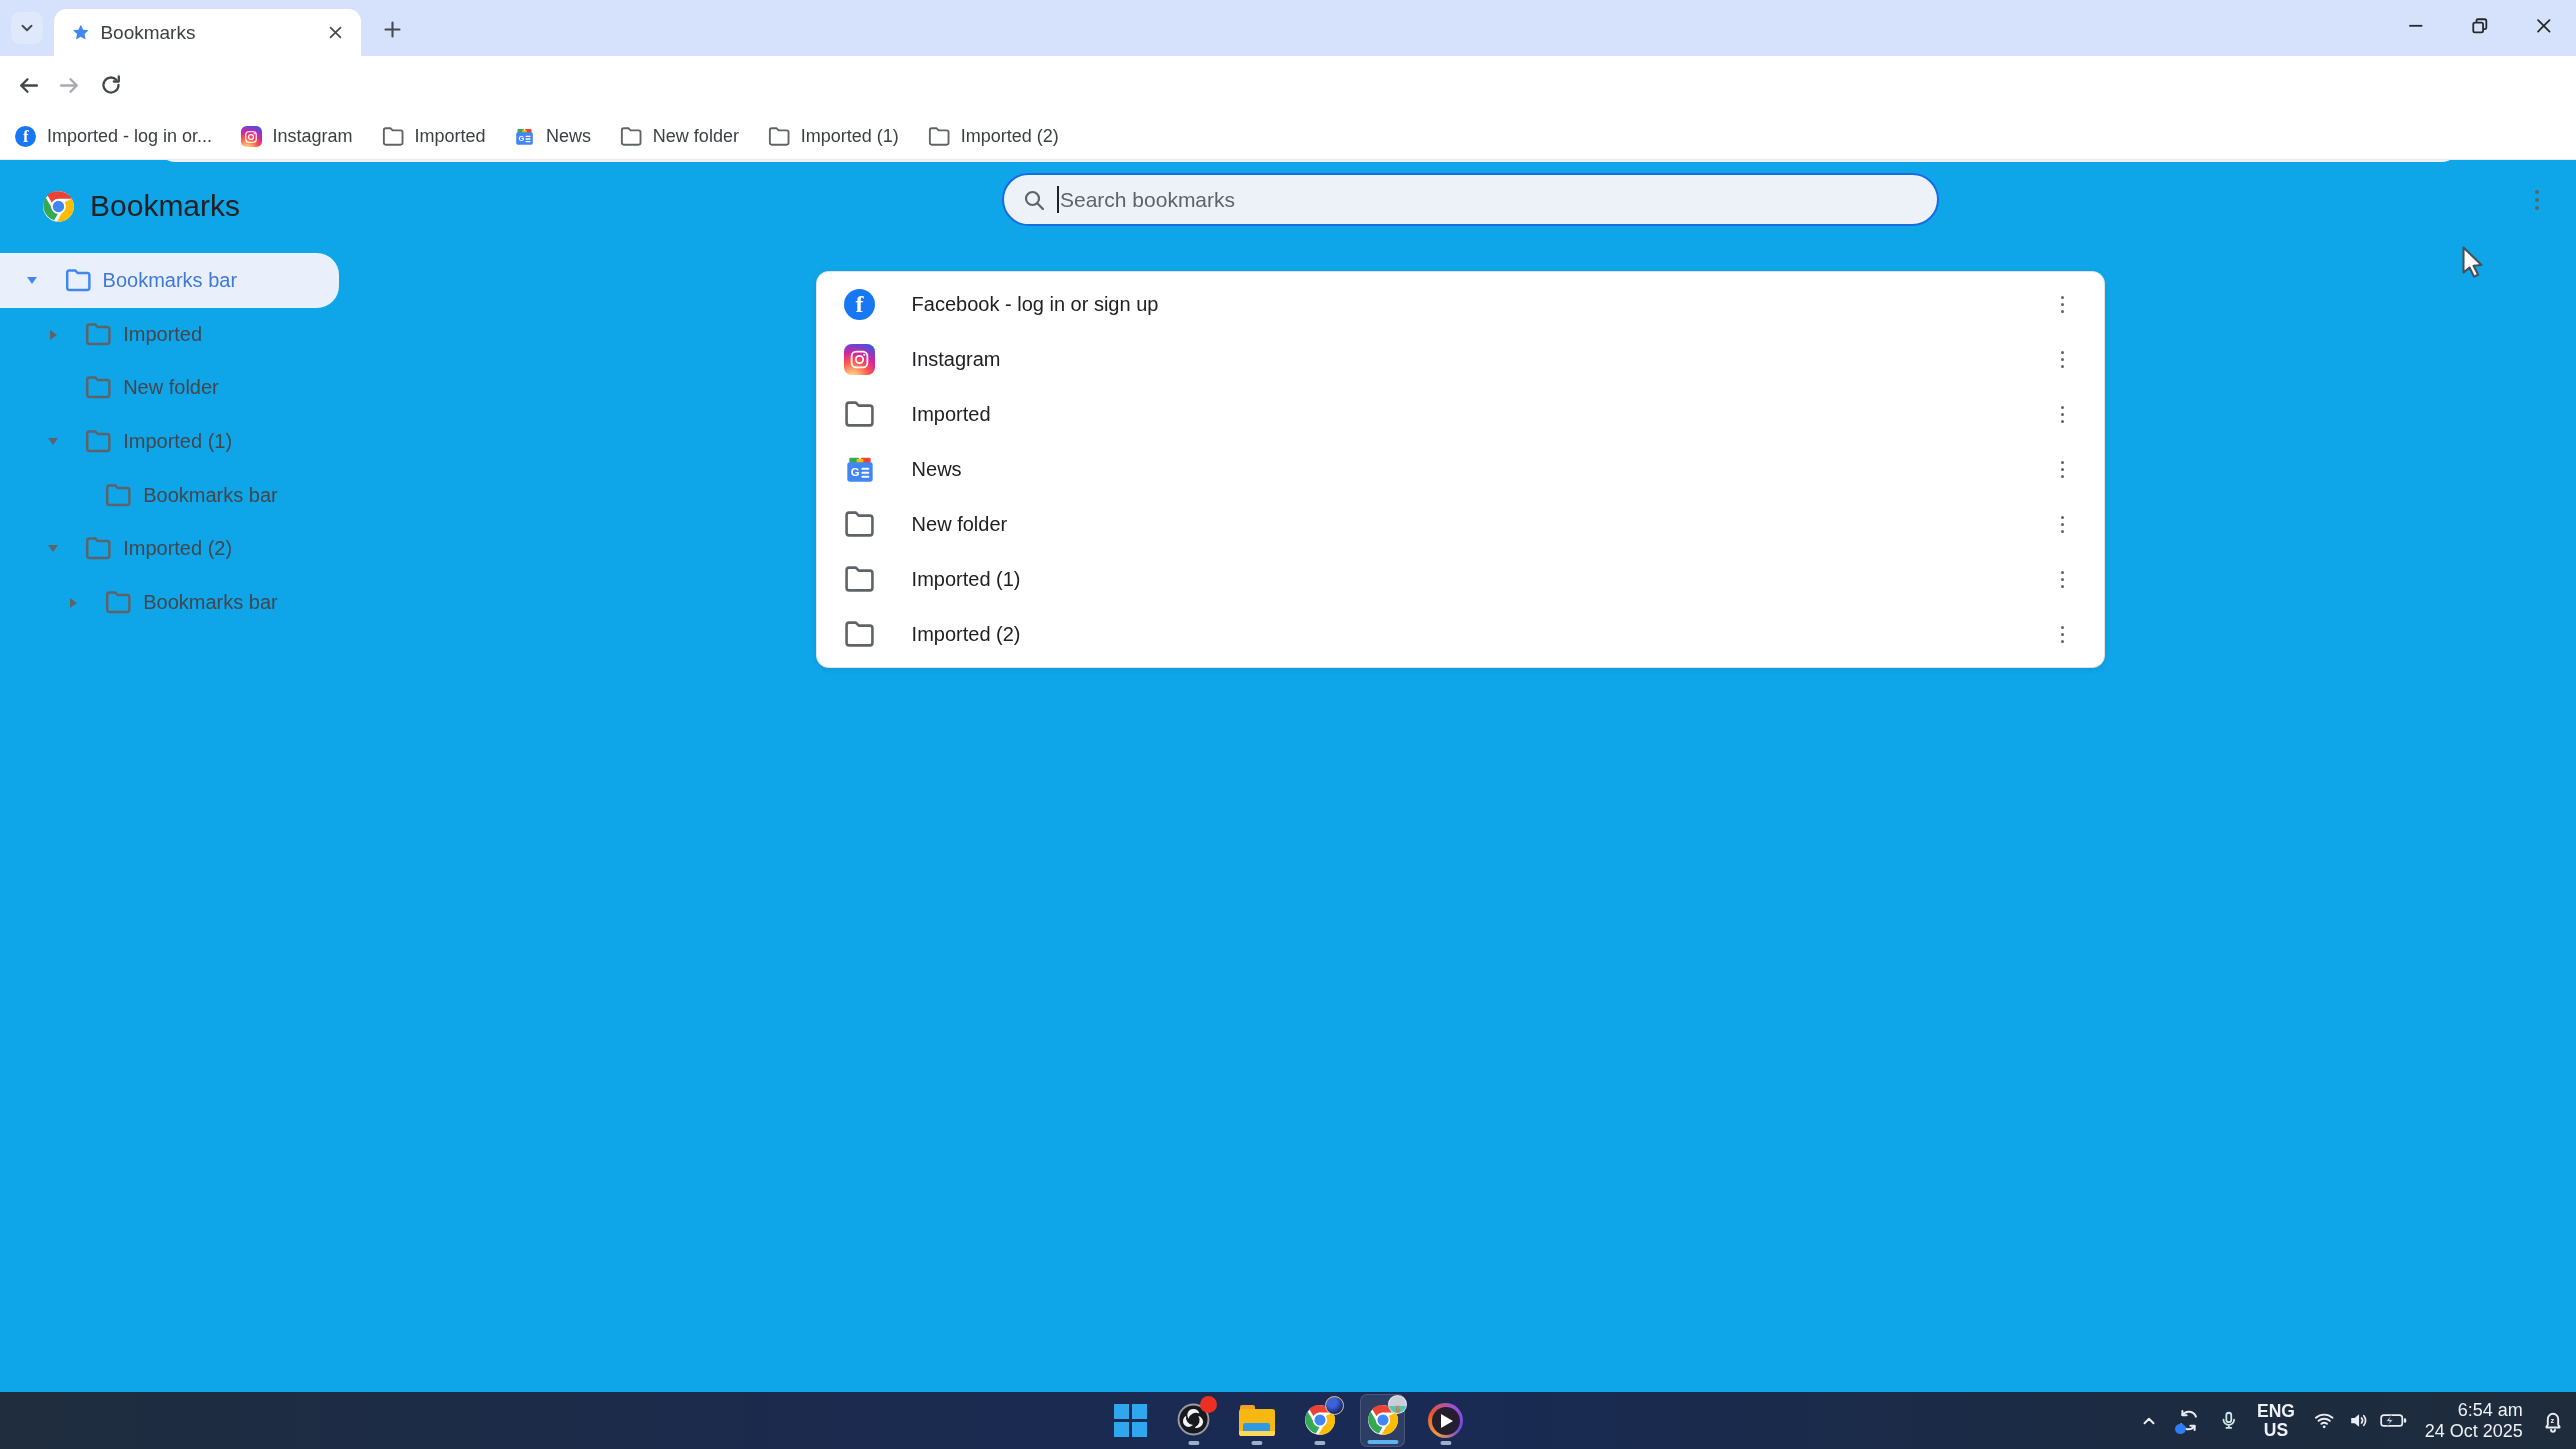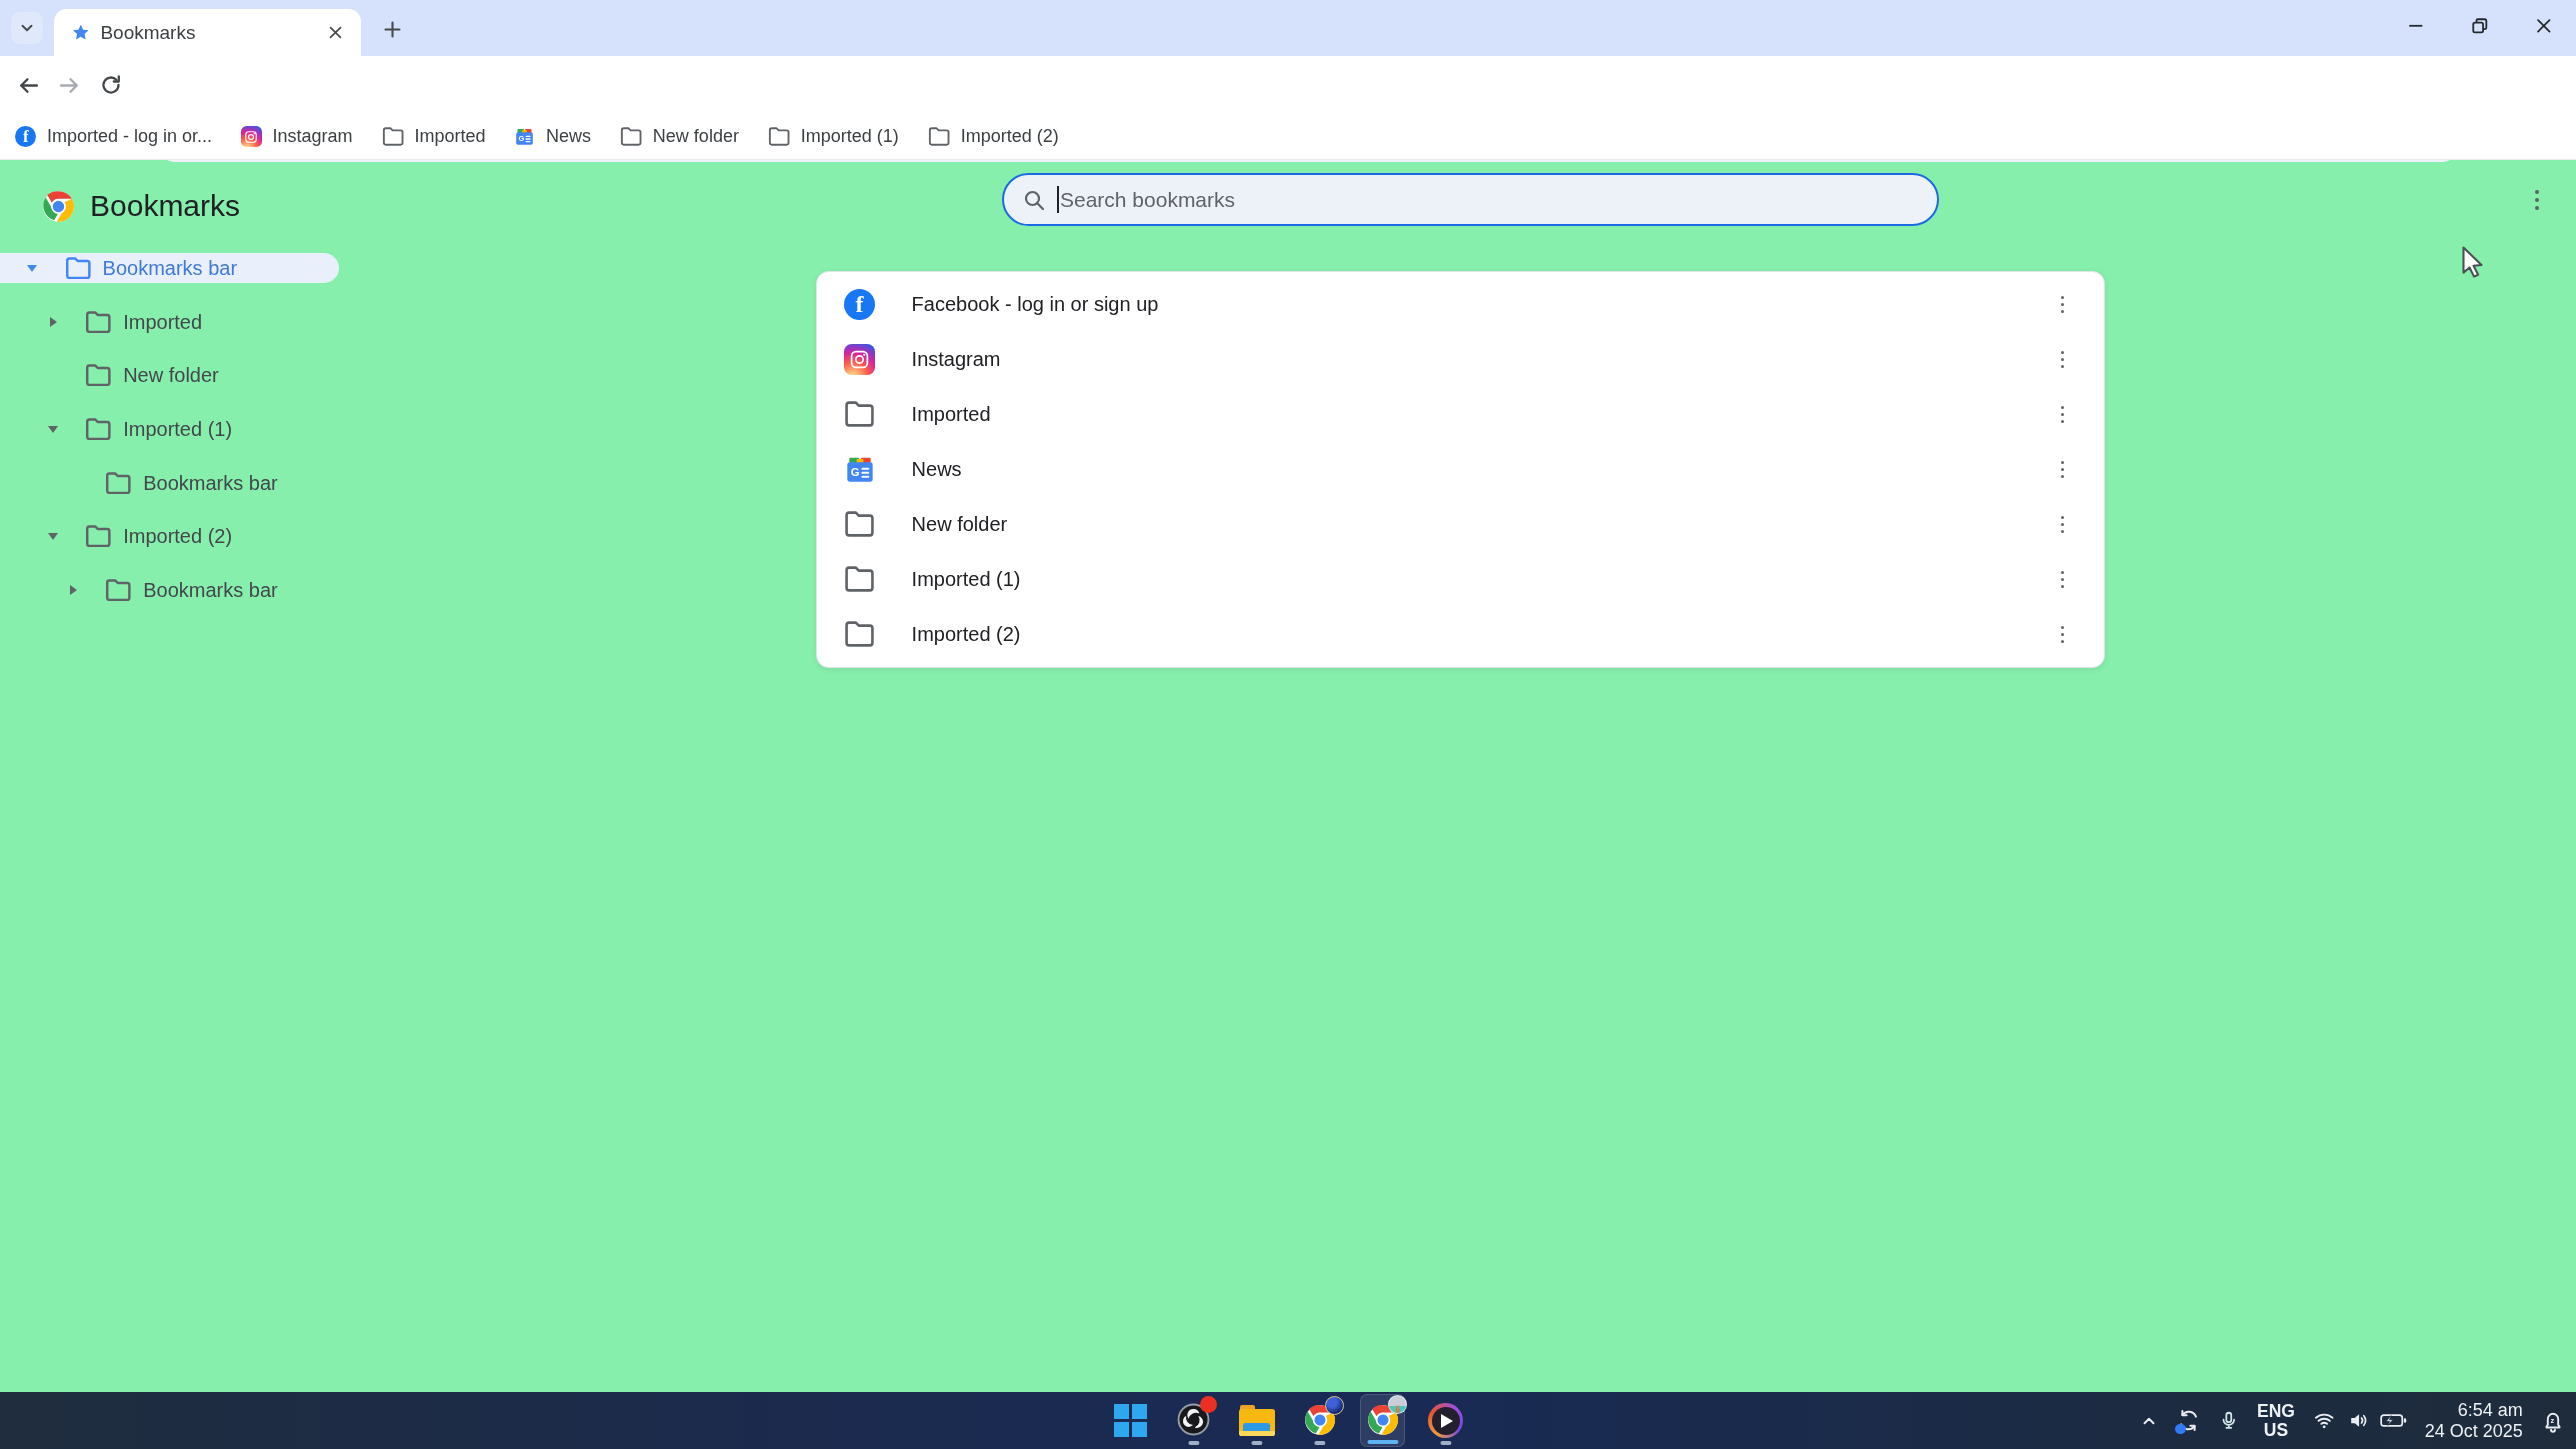--- a/index.html
+++ b/index.html
@@ -1,18 +1,18 @@
 <!DOCTYPE html>
 <html style="font-size:11.2px"><head>
 <meta charset="utf-8">
 <style>
   * { box-sizing: border-box; margin: 0; padding: 0; }
   html,body { margin:0; background:#000; }
   body { font-family: "Liberation Sans", sans-serif; }
-  .screen { position:relative; width:2576px; height:1449px; background:#86efac; overflow:hidden; }
+  .screen { position:relative; width:2576px; height:1449px; background:#0ea5e9; overflow:hidden; }
 
   
   .tabstrip { position:absolute; left:0; top:0; width:2576px; height:56px; background:#d6e2fb; }
   .tabsearch { position:absolute; left:11.2px; top:12px; width:32px; height:32px; border-radius:8.4px; background:#e0e9fc; display:flex; align-items:center; justify-content:center; }
   .tab { position:absolute; left:54px; top:9px; width:307px; height:47px; background:#fff; border-radius:12.6px 12.6px 0 0; display:flex; align-items:center; }
   .tab .fav { margin-left:17px; width:19.6px; height:19.6px; }
   .tab .t-title { margin-left:9.8px; font-size:19px; color:#3c4043; flex:1; white-space:nowrap; overflow:hidden; }
   .tab .t-close { margin-right:14px; width:24px; height:24px; display:flex; align-items:center; justify-content:center; border-radius:50%; }
   .newtab { position:absolute; left:377px; top:14px; width:31px; height:31px; display:flex; align-items:center; justify-content:center; border-radius:50%; }
   .wincontrols { position:absolute; right:0; top:0; height:52px; display:flex; }
@@ -50,21 +50,21 @@
   .page-title { position:absolute; left:90px; top:189px; font-size:30px; color:#202124; }
   .page-kebab { position:absolute; left:2520px; top:181px; width:34px; height:38px; display:flex; align-items:center; justify-content:center; }
 
   .searchbox { position:absolute; left:1002px; top:173px; width:937px; height:53px; background:#edf1f8; border:2.1px solid #1a6ae4; border-radius:28px; display:flex; align-items:center; }
   .searchbox .mag { margin-left:18px; flex:0 0 auto; display:flex; }
   .caret { width:1.4px; height:26.6px; background:#202124; margin-left:11.2px; flex:0 0 auto; }
   .searchbox input { flex:1; margin-left:1.4px; border:none; outline:none; background:transparent; font-family:"Liberation Sans",sans-serif; font-size:21px; color:#202124; }
   .searchbox input::placeholder { color:#5f6368; opacity:1; }
 
   
-  .srow { position:absolute; left:0; height:30px; display:flex; align-items:center; width:350px; }
+  .srow { position:absolute; left:0; height:55px; display:flex; align-items:center; width:350px; }
   .srow.sel { width:339px; background:#e9f0fc; border-radius:0 22px 22px 0; }
   .arrow-slot { width:34px; height:34px; flex:0 0 auto; display:flex; align-items:center; justify-content:center; }
   .tri-down { width:0; height:0; border-left:5.6px solid transparent; border-right:5.6px solid transparent; border-top:7px solid #5f6368; }
   .tri-right { width:0; height:0; border-top:5.6px solid transparent; border-bottom:5.6px solid transparent; border-left:7px solid #5f6368; }
   .srow.sel .tri-down { border-top-color:#4285f4; }
   .s-folder { margin-left:15.4px; color:#5f6368; display:flex; flex:0 0 auto; }
   .srow.sel .s-folder { color:#4285f4; }
   .s-label { margin-left:11.2px; font-size:20px; font-weight:500; color:#43474c; white-space:nowrap; }
   .srow.sel .s-label { color:#4079d8; }
   .ind0 { padding-left:15.4px; } .ind1 { padding-left:36px; } .ind2 { padding-left:56px; }

